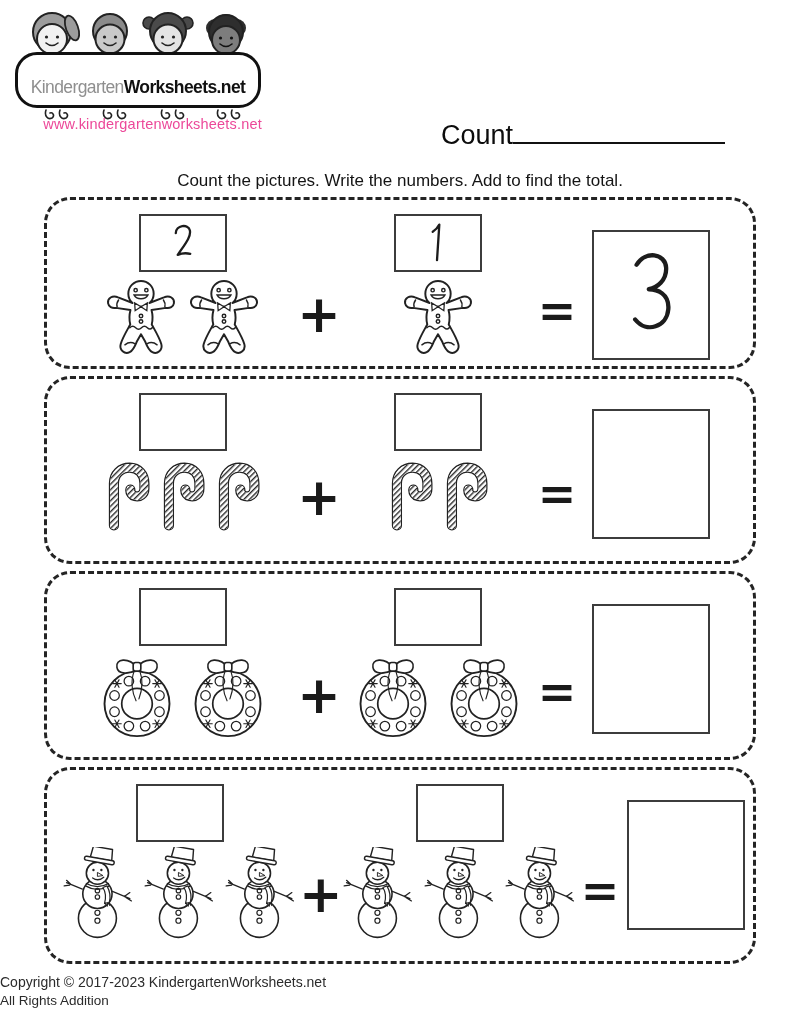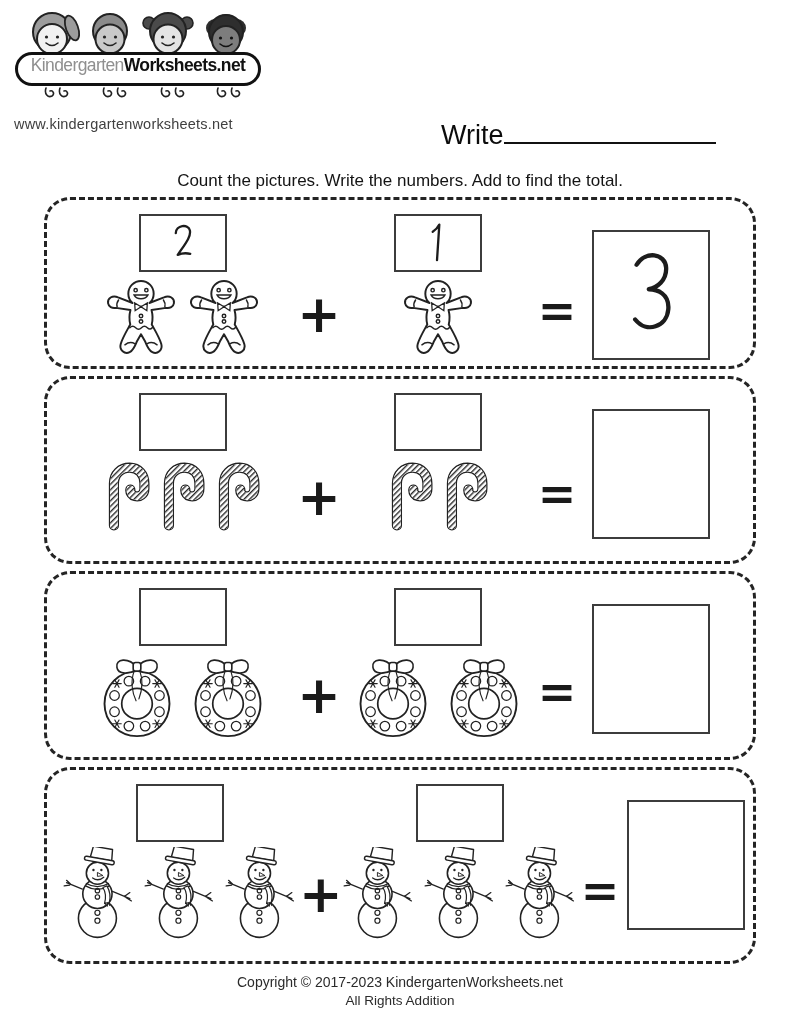--- a/index.html
+++ b/index.html
@@ -3,26 +3,26 @@
 <meta charset="utf-8">
 <style>
   html,body{margin:0;padding:0;background:#fff;}
   body{width:800px;height:1035px;font-family:"Liberation Sans",sans-serif;color:#111;}
   .sheet{position:relative;width:800px;height:1035px;background:#fff;overflow:hidden;}
 
   
   .logo{position:absolute;left:14px;top:6px;width:248px;display:flex;flex-direction:column;align-items:center;}
   .kids{display:block;}
   .sign{box-sizing:border-box;width:246px;margin-top:-16px;background:#fff;border:3px solid #111;
-        border-radius:22px;padding:0 4px 7px;text-align:center;white-space:nowrap;position:relative;z-index:2;}
+        border-radius:22px;padding:22px 4px 7px;text-align:center;white-space:nowrap;position:relative;z-index:2;}
   .sign .k{font-size:17.5px;font-weight:400;color:#8f8f8f;letter-spacing:-0.6px;}
   .sign .w{font-size:17.5px;font-weight:800;color:#111;letter-spacing:-0.6px;}
   .feet{display:block;margin-top:1px;}
-  .site-url{position:absolute;left:14px;top:116px;width:248px;text-align:left;
-            font-size:14.5px;color:#404040;letter-spacing:0.2px;}
+  .site-url{position:absolute;left:14px;top:116px;width:248px;text-align:right;
+            font-size:14.5px;color:#ec4899;letter-spacing:0.2px;}
 
   
   .title{position:absolute;left:265px;top:26px;width:525px;text-align:center;
          font-size:30px;font-weight:500;color:#0c0c0c;}
   .name-row{position:absolute;left:441px;top:114px;font-size:27px;color:#0c0c0c;white-space:nowrap;}
   .name-line{display:inline-block;width:212px;height:1.05em;border-bottom:2.5px solid #111;vertical-align:baseline;}
   .instruction{position:absolute;left:0;top:171px;width:100%;text-align:center;font-size:17px;color:#141414;}
 
   
   .problems{position:absolute;left:44px;top:197px;width:712px;display:flex;flex-direction:column;gap:7px;}
@@ -48,21 +48,21 @@
   .icon-candy-cane{height:188px;}
   .icon-candy-cane .op{margin-top:78px;}
   .icon-wreath{height:189px;}
   .icon-wreath .op{margin-top:81px;}
   .icon-snowman{height:197px;padding-left:14px;}
   .icon-snowman .op{width:42px;margin-top:84px;}
   .icon-snowman .addend-1,.icon-snowman .addend-2{min-width:0;}
   .icon-snowman .total-box{margin-right:14px;}
 
   
-  .footer{position:absolute;left:0;top:974px;width:100%;text-align:center;color:#2b2b2b;}
+  .footer{position:absolute;left:0;top:974px;width:100%;color:#2b2b2b;}
   .footer .f1{font-size:14px;}
   .footer .f2{font-size:13.5px;margin-top:3px;}
 
   .defs-holder{position:absolute;width:0;height:0;overflow:hidden;}
 </style>
 </head>
 <body>
 
 <svg class="defs-holder" aria-hidden="true">
   <defs>
@@ -199,21 +199,21 @@
         <use href="#curl" x="96"></use>
       <use href="#curl" x="140"></use>
         <use href="#curl" x="154"></use>
       <use href="#curl" x="196"></use>
         <use href="#curl" x="210"></use>
     </svg>
   </div>
   <div class="site-url">www.kindergartenworksheets.net</div>
 
   <div class="name-row">
-    <span>Write</span><span class="name-line"></span>
+    <span>Count</span><span class="name-line"></span>
   </div>
   <div class="instruction">Count the pictures. Write the numbers. Add to find the total.</div>
 
   <div class="problems">
     <div class="problem icon-gingerbread-man">
       <div class="addend addend-1">
         <div class="num-box">
             <svg class="digit" viewBox="0 0 100 140">
               <path d="M28 40 C28 16 66 10 71 32 C75 52 54 76 34 106 C44 102 60 100 72 103" fill="none" stroke="#1c1c1c" stroke-width="7" stroke-linecap="round" stroke-linejoin="round"></path>
             </svg>

